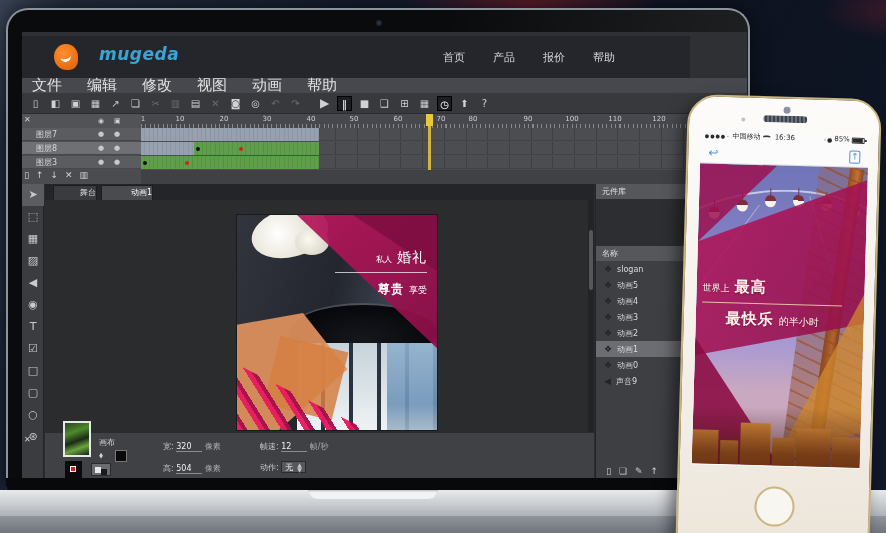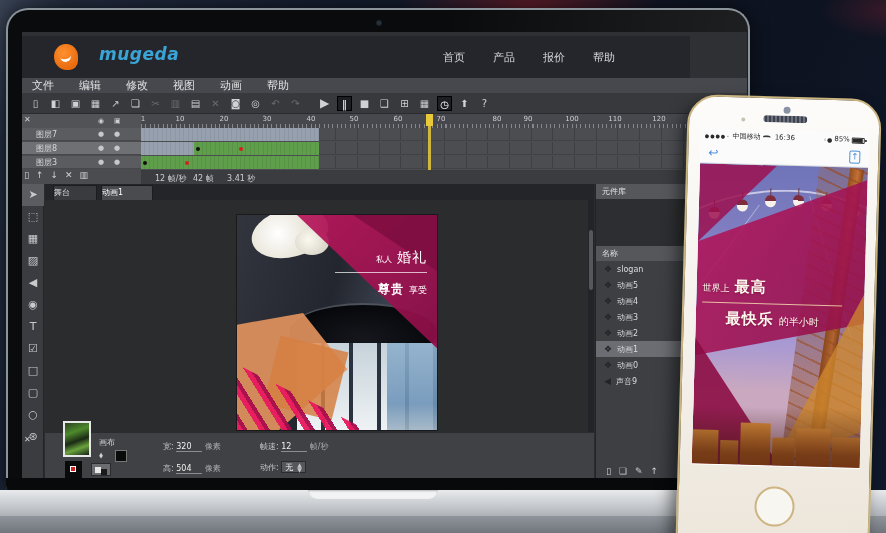--- a/index.html
+++ b/index.html
@@ -32,21 +32,21 @@
     border-radius:60% 60% 45% 65%;position:relative;}
   .logo-mark:after{content:"";position:absolute;left:6px;top:7px;width:11px;height:8px;border-radius:50%;
     border-bottom:3px solid #fff;transform:rotate(-12deg);}
   .logo-text{color:#3aa4d6;font-size:17px;font-weight:bold;font-style:italic;letter-spacing:.5px;}
   .nav-links{position:absolute;right:75px;top:0;height:42px;display:flex;align-items:center;gap:28px;}
   .nav-links span{color:#d8d8dc;font-size:11px;cursor:pointer;}
 
   
   .menubar{position:absolute;left:0;top:46px;width:725px;height:15px;background:#46484d;
     display:flex;align-items:center;gap:25px;padding-left:10px;}
-  .menubar span{color:#e2e2e4;font-size:11px;}
+  .menubar span{color:#e2e2e4;font-size:15px;}
   .toolbar{position:absolute;left:0;top:61px;width:725px;height:21px;background:#37393d;
     display:flex;align-items:center;gap:5px;padding-left:6px;border-bottom:1px solid #2a2b2e;}
   .tb{width:15px;height:15px;color:#cfd1d4;font-size:10px;line-height:15px;text-align:center;cursor:pointer;}
   .tb.dim{color:#6a6c70;}
   .tb.boxed{background:#1d1e22;border:1px solid #000;color:#fff;}
   .tb.sep{width:4px;}
 
   
   .timeline{position:absolute;left:0;top:82px;width:725px;height:70px;background:#3f4145;}
   .tl-left{position:absolute;left:0;top:0;width:119px;height:70px;background:#4a4c50;}
@@ -79,21 +79,21 @@
     color:#cfcfd2;font-size:8px;}
   .tl-status span{position:absolute;top:3px;}
 
   
   .main{position:absolute;left:0;top:152px;width:725px;height:300px;background:#2b2c2e;}
   .tools{position:absolute;left:0;top:0;width:22px;height:300px;background:#3a3c40;border-right:1px solid #232427;}
   .tool{width:22px;height:22px;color:#c8cacc;font-size:11px;line-height:22px;text-align:center;cursor:pointer;}
   .tool.active{background:#5a5c60;}
   .tabbar{position:absolute;left:23px;top:0;width:549px;height:16px;background:#242528;}
   .tab{position:absolute;top:1px;height:15px;background:#3a3b3e;border:1px solid #1c1d1f;border-bottom:none;
-    color:#d8d8da;font-size:8px;line-height:14px;text-align:left;cursor:pointer;border-radius:2px 2px 0 0;}
+    color:#d8d8da;font-size:8px;line-height:14px;text-align:right;cursor:pointer;border-radius:2px 2px 0 0;}
   .tab.active{background:#4a4b4e;color:#fff;}
   .canvas{position:absolute;left:23px;top:16px;width:549px;height:232px;background:#2b2c2e;}
   .vscroll{position:absolute;left:566px;top:16px;width:6px;height:232px;background:#232427;}
   .vscroll i{position:absolute;left:1px;top:30px;width:4px;height:60px;background:#55575b;border-radius:2px;}
 
   
   .poster{position:absolute;left:192px;top:15px;width:200px;height:215px;overflow:hidden;
     background:linear-gradient(105deg,#32353d 0%,#23262e 45%,#3c4452 70%,#2c3340 100%);box-shadow:0 0 0 1px #1a1a1c;}
   .po{position:absolute;}
   .po-bouquet{left:14px;top:-6px;width:78px;height:48px;border-radius:50%;transform:rotate(-14deg);
@@ -283,21 +283,21 @@
         <div class="tl-right">
           <div class="ruler">
             <b style="left:2px">1</b>
             <b style="left:39px">10</b>
             <b style="left:83px">20</b>
             <b style="left:126px">30</b>
             <b style="left:170px">40</b>
             <b style="left:213px">50</b>
             <b style="left:257px">60</b>
             <b style="left:300px">70</b>
-            <b style="left:356px">80</b>
+            <b style="left:332px">80</b>
             <b style="left:387px">90</b>
             <b style="left:431px">100</b>
             <b style="left:474px">110</b>
             <b style="left:518px">120</b>
             <b style="left:561px">130</b>
           </div>
           <div class="track" style="top:14px">
             <span class="span-b" style="left:0;width:178px"></span>
           </div>
           <div class="track" style="top:28px">
@@ -337,25 +337,20 @@
           </div>
           <div class="tl-actions">
             <span>▯</span>
             <span>↑</span>
             <span>↓</span>
             <span>✕</span>
             <span>▥</span>
           </div>
         </div>
 
-        <div class="tl-status">
-          <span style="left:14px">12 帧/秒</span>
-          <span style="left:52px">42 帧</span>
-          <span style="left:86px">3.41 秒</span>
-        </div>
       </div>
 
       <div class="main">
 
         <div class="tools">
           <div class="tool active" style="transform:none">➤</div>
           <div class="tool">⬚</div>
           <div class="tool">▦</div>
           <div class="tool">▨</div>
           <div class="tool">◀</div>

